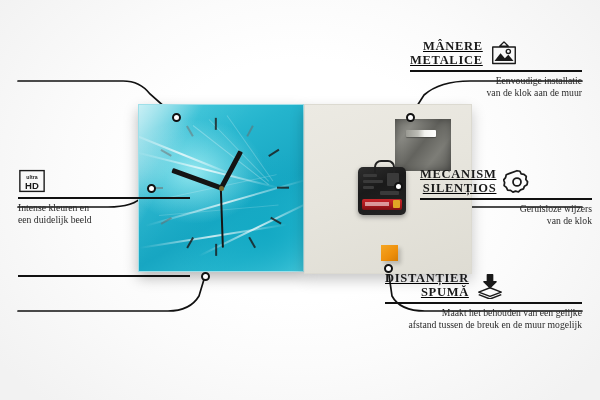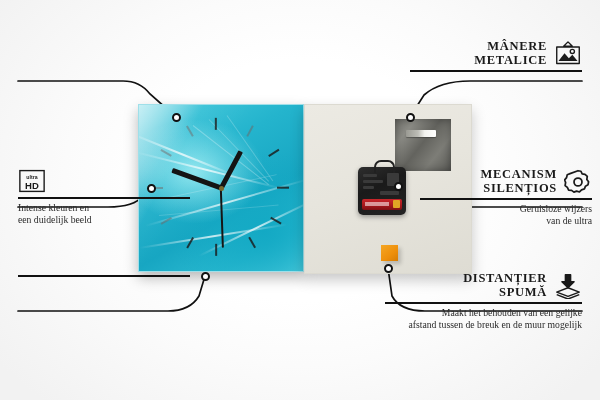--- a/index.html
+++ b/index.html
@@ -14,21 +14,21 @@
       radial-gradient(ellipse 380px 300px at 50% 45%, #ffffff 0%, #ffffff 40%, #fbfbfb 62%, #f2f2f2 100%),
       linear-gradient(100deg,#eceded 0%,#f7f7f7 18%,#ffffff 45%,#ffffff 60%,#f4f4f4 86%,#e8e9e9 100%);
   }
 
   
   #wires{position:absolute;left:0;top:0;width:600px;height:400px;}
 
   
   .callout{position:absolute;}
   .co-head{display:flex;align-items:center;gap:7px;}
-  .co-right .co-head{flex-direction:row-reverse;justify-content:flex-start;}
+  .co-right .co-head{flex-direction:row-reverse;justify-content:flex-end;text-decoration:underline;}
   .co-title{
     font-size:12.5px;line-height:13.5px;font-weight:bold;
     letter-spacing:.7px;color:#1a1a1a;text-transform:uppercase;
     white-space:pre-line;
   }
   .co-right .co-title{text-align:right;}
   .co-rule{height:1.6px;background:#111;margin:3px 0 3px 0;}
   .co-desc{
     font-size:9.7px;line-height:12.2px;color:#2a2a2a;white-space:pre-line;
   }
@@ -216,36 +216,38 @@
           <path d="M16 1 L11 6 H21 Z"></path>
           <rect x="3" y="7" width="26" height="19"></rect>
           <path d="M5 23 L12 14 L17 20 L21 16 L27 23 Z" fill="#1a1a1a" stroke="none"></path>
           <circle cx="21" cy="12" r="2.4"></circle>
         </g>
       </svg>
       <div class="co-title">MÂNERE
 METALICE</div>
     </div>
     <div class="co-rule" style="width:172px"></div>
+    <div class="co-desc">Eenvoudige installatie
+van de klok aan de muur</div>
   </div>
 
   <div class="callout co-right" style="left:420px;top:168px;width:172px">
     <div class="co-head">
       <svg class="ico" viewBox="0 0 32 30">
         <g fill="none" stroke="#1a1a1a" stroke-width="2" stroke-linejoin="round">
           <path d="M16 2 l3.4 .6 1.4 3.1 3.3 .6 2.6 2.3 -.5 3.4 2 2.7 -.6 3.4 -3 1.7 -1.2 3.2 -3.3 1.1 -2.4 2.4 -3.3 -1 -3.1 1.2 -2.7 -2 -3.4 -.3 -1.5 -3.1 -2.6 -2.2 .6 -3.4 -1.1 -3.2 2.2 -2.6 .8 -3.3 3.2 -1.2 Z"></path>
           <circle cx="16" cy="15" r="4.6"></circle>
         </g>
       </svg>
       <div class="co-title">MECANISM
 SILENȚIOS</div>
     </div>
     <div class="co-rule" style="width:172px"></div>
     <div class="co-desc">Geruisloze wijzers
-van de ultra</div>
+van de klok</div>
   </div>
 
   <div class="callout co-right" style="left:385px;top:272px;width:197px">
     <div class="co-head">
       <svg class="ico" viewBox="0 0 32 30">
         <g fill="none" stroke="#1a1a1a" stroke-width="1.7" stroke-linejoin="round">
           <path d="M13 2 h6 v8 h4 l-7 7 -7 -7 h4 Z" fill="#1a1a1a"></path>
           <path d="M16 17 L29 22 L16 27 L3 22 Z"></path>
           <path d="M3 25 L16 30 L29 25"></path>
         </g>

